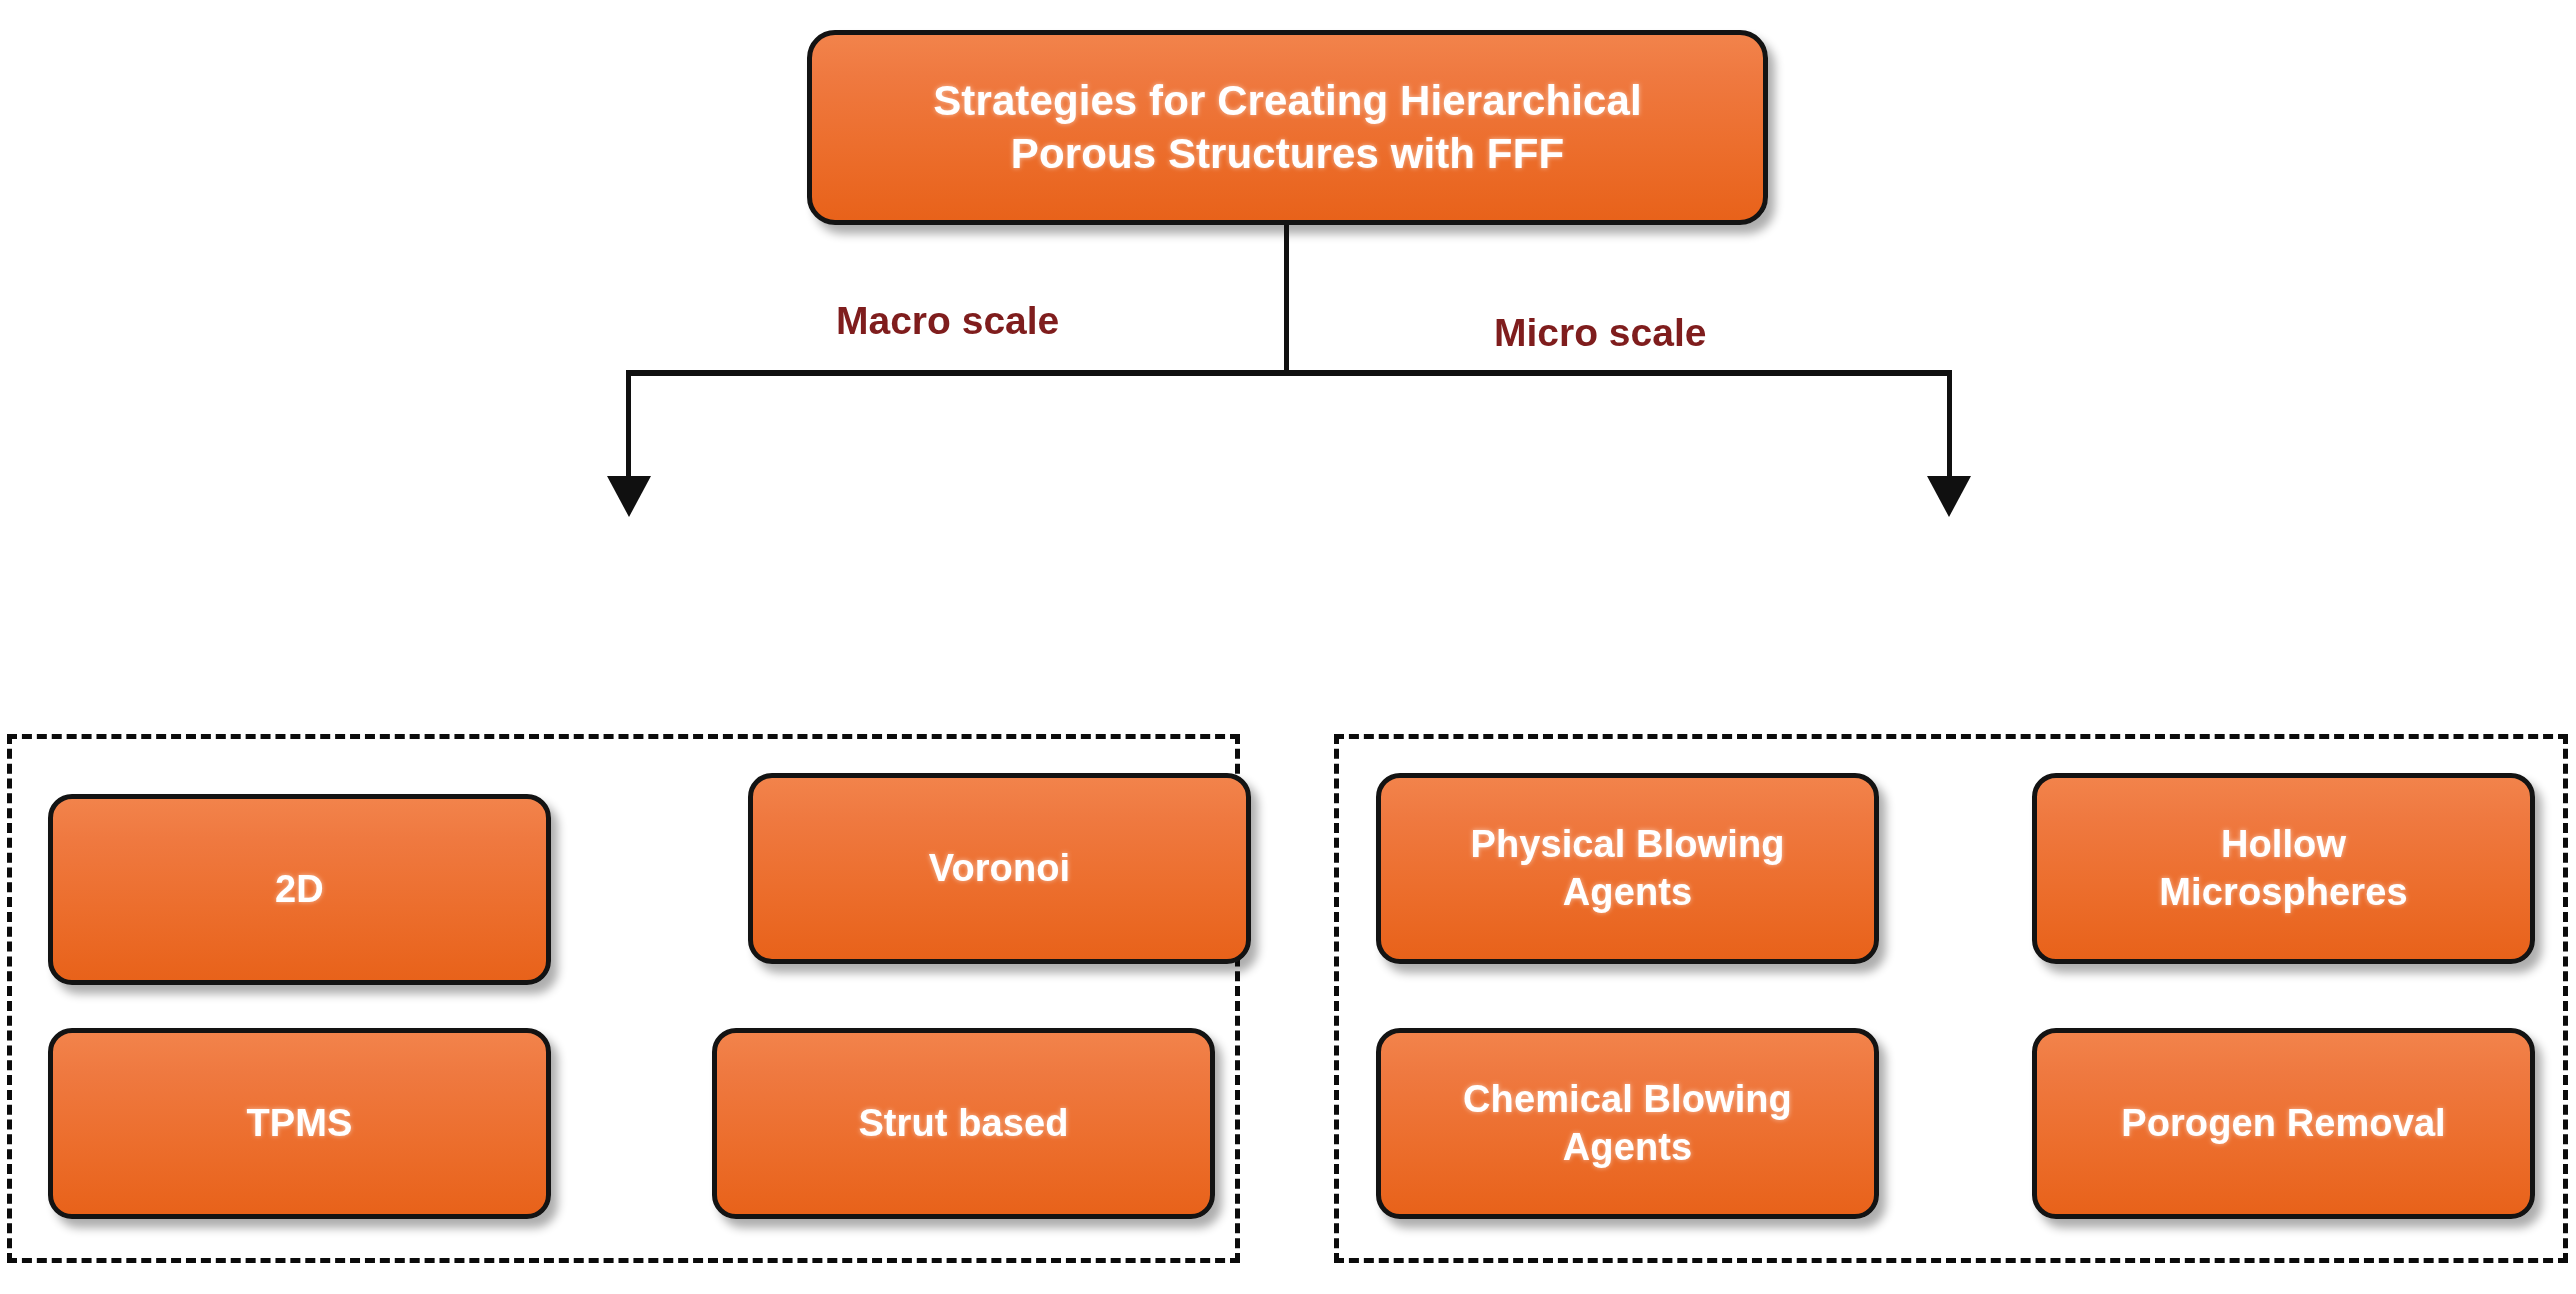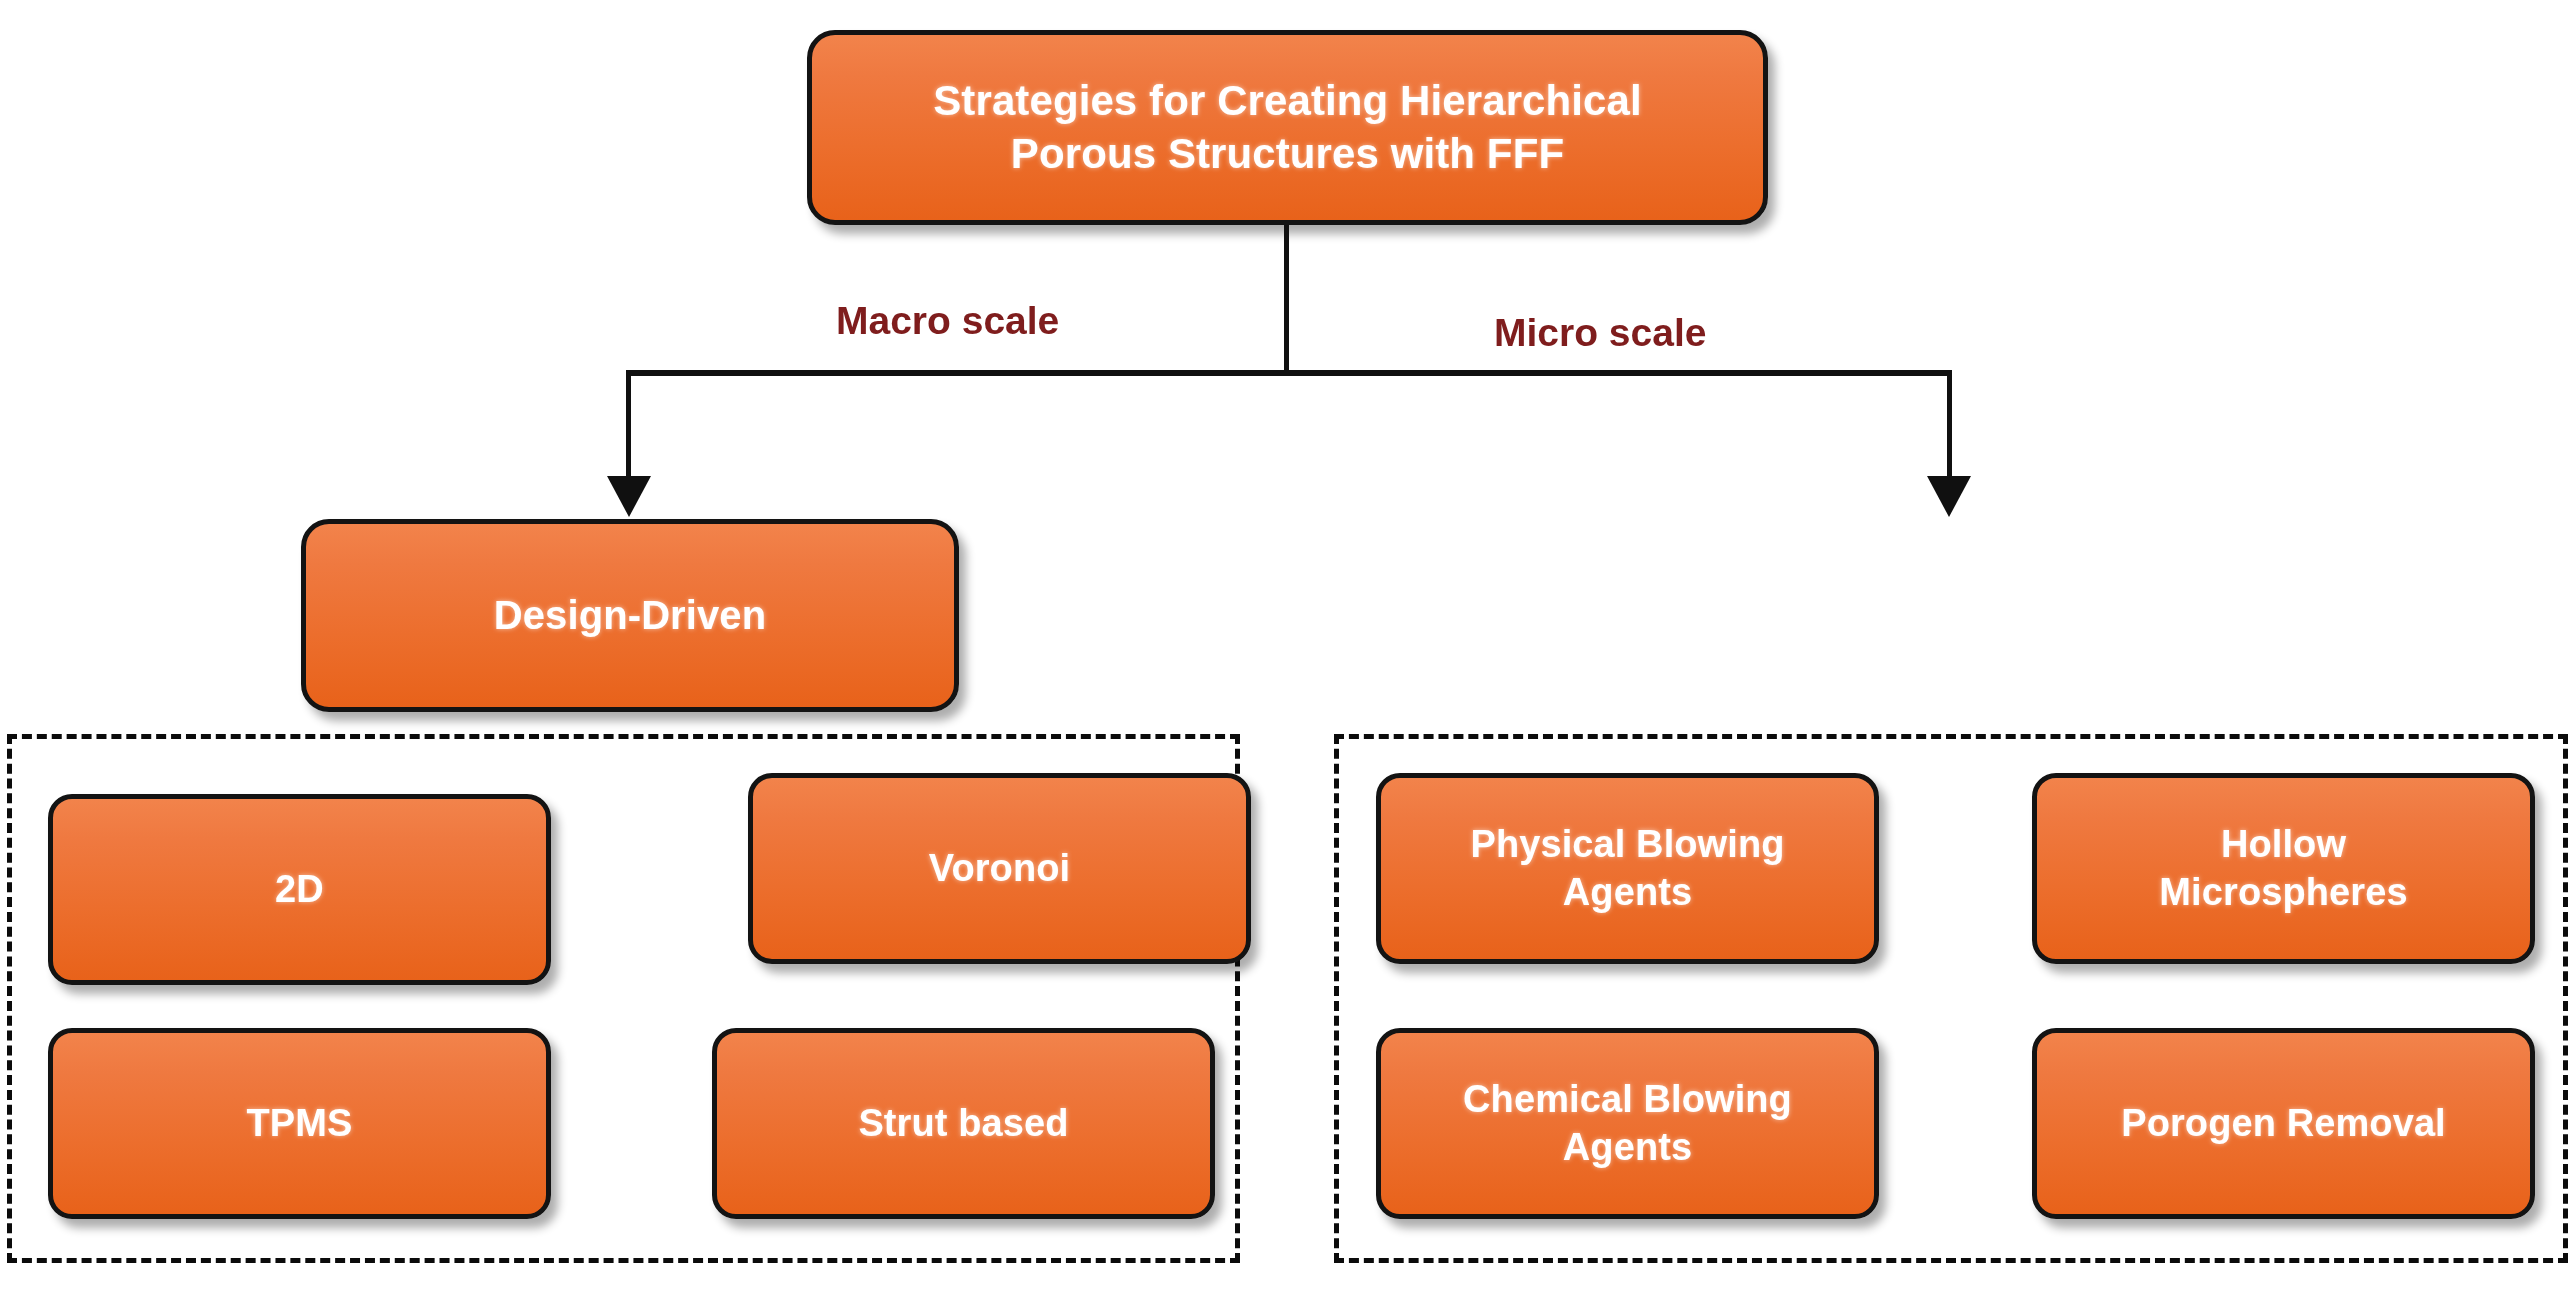--- a/index.html
+++ b/index.html
@@ -165,23 +165,20 @@
   <div class="conn" id="conn-stem"></div>
   <div class="conn" id="conn-bus"></div>
   <div class="conn" id="conn-drop-left"></div>
   <div class="conn" id="conn-drop-right"></div>
   <div class="arrow-head" id="arrow-left"></div>
   <div class="arrow-head" id="arrow-right"></div>
 
   <div class="edge-label" id="label-macro">Macro scale</div>
   <div class="edge-label" id="label-micro">Micro scale</div>
 
-  <div class="node node-mid" id="node-design-driven">
-    <span class="label">Design-Driven</span>
-  </div>
 
 
   <div class="dashed-group" id="group-macro"></div>
   <div class="dashed-group" id="group-micro"></div>
 
   <div class="node node-leaf" id="leaf-2d">
     <span class="label">2D</span>
   </div>
   <div class="node node-leaf" id="leaf-voronoi">
     <span class="label">Voronoi</span>

